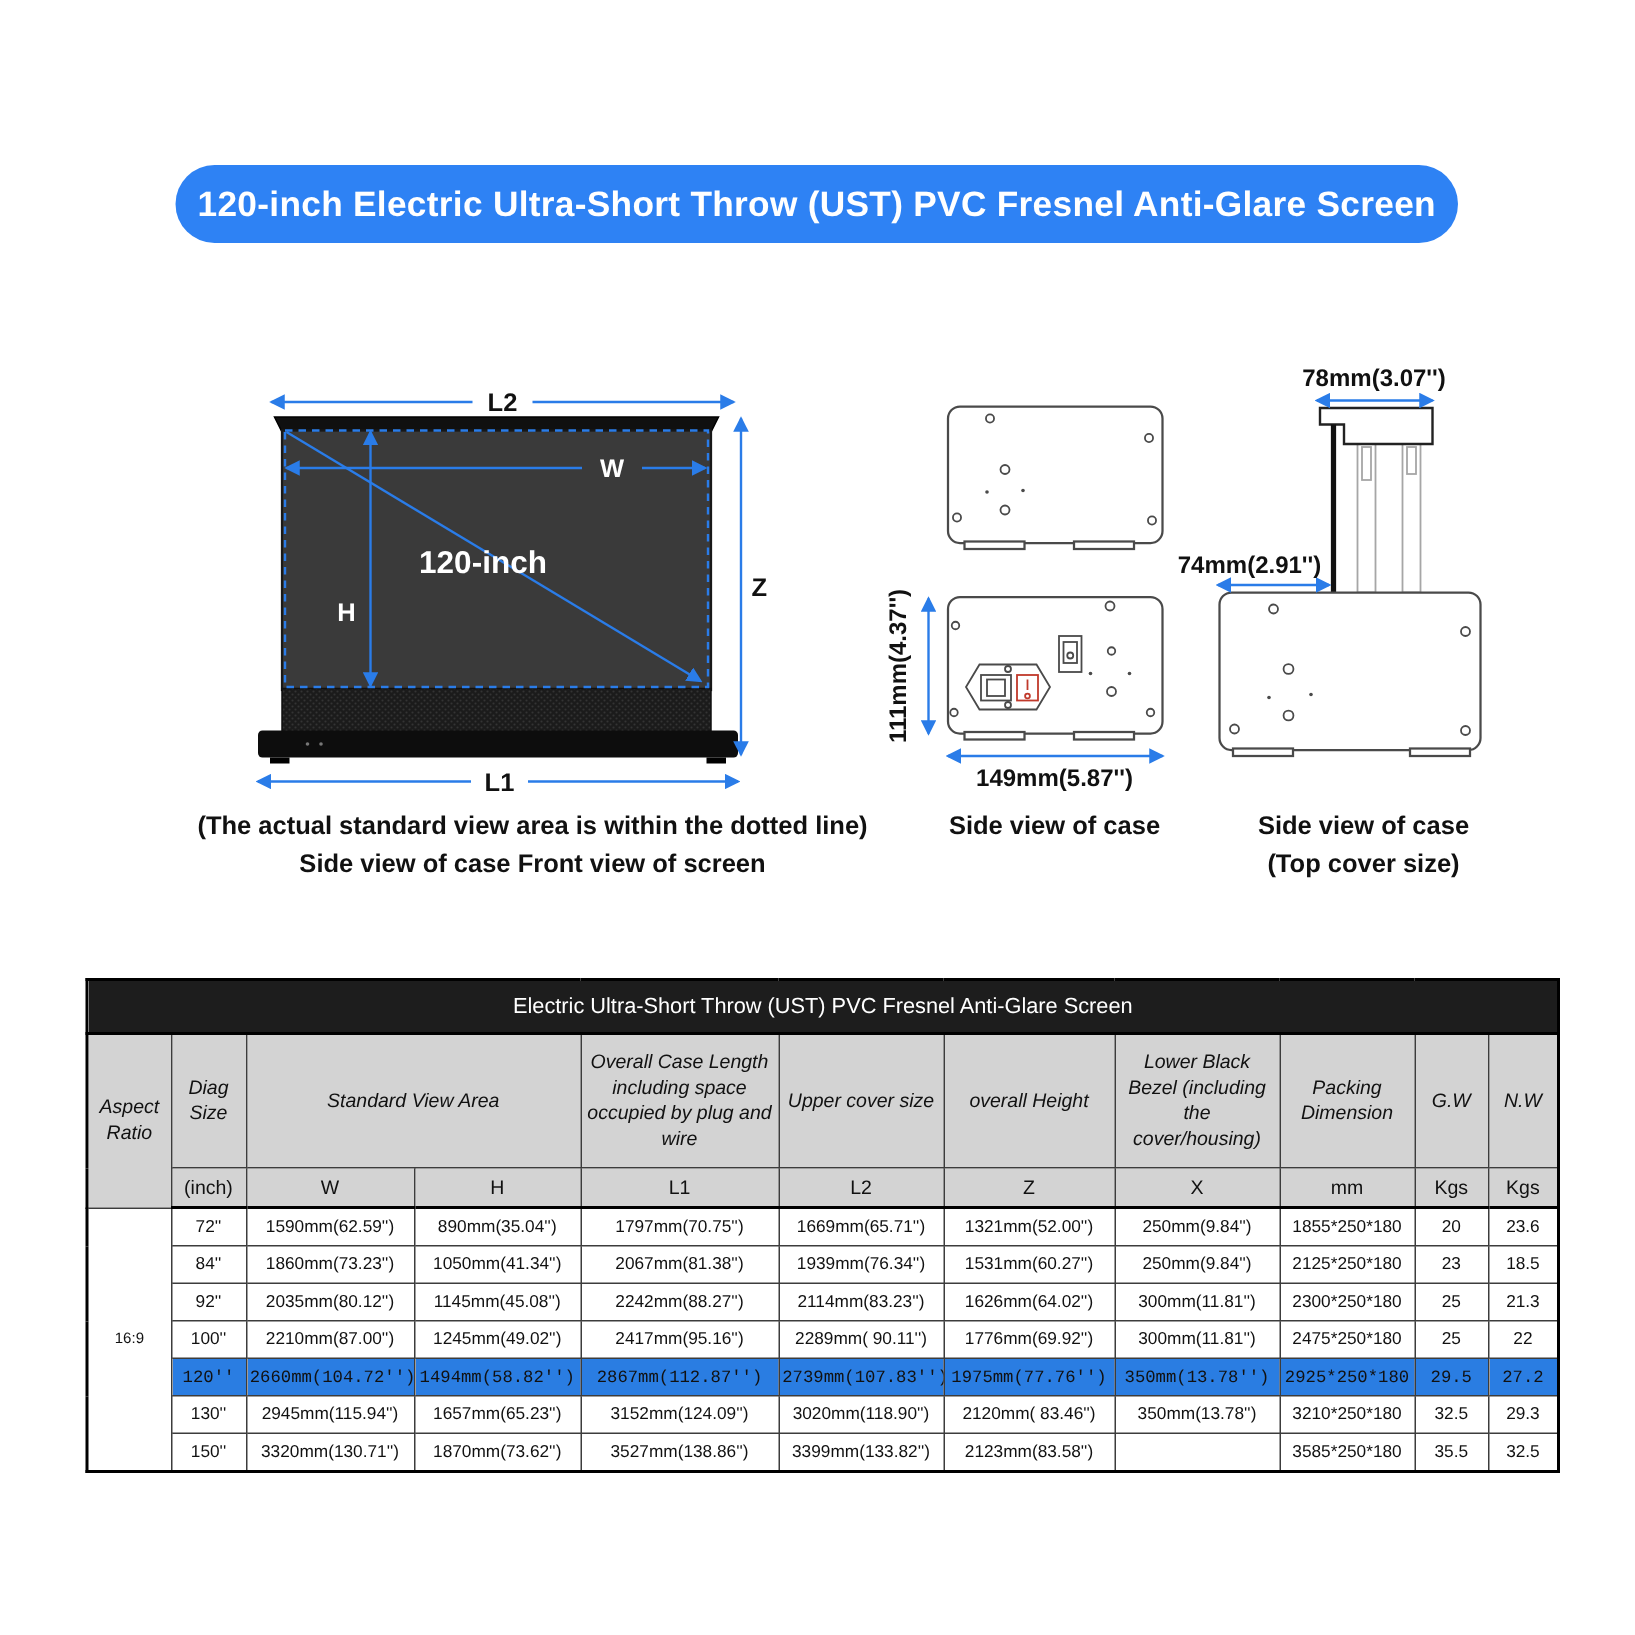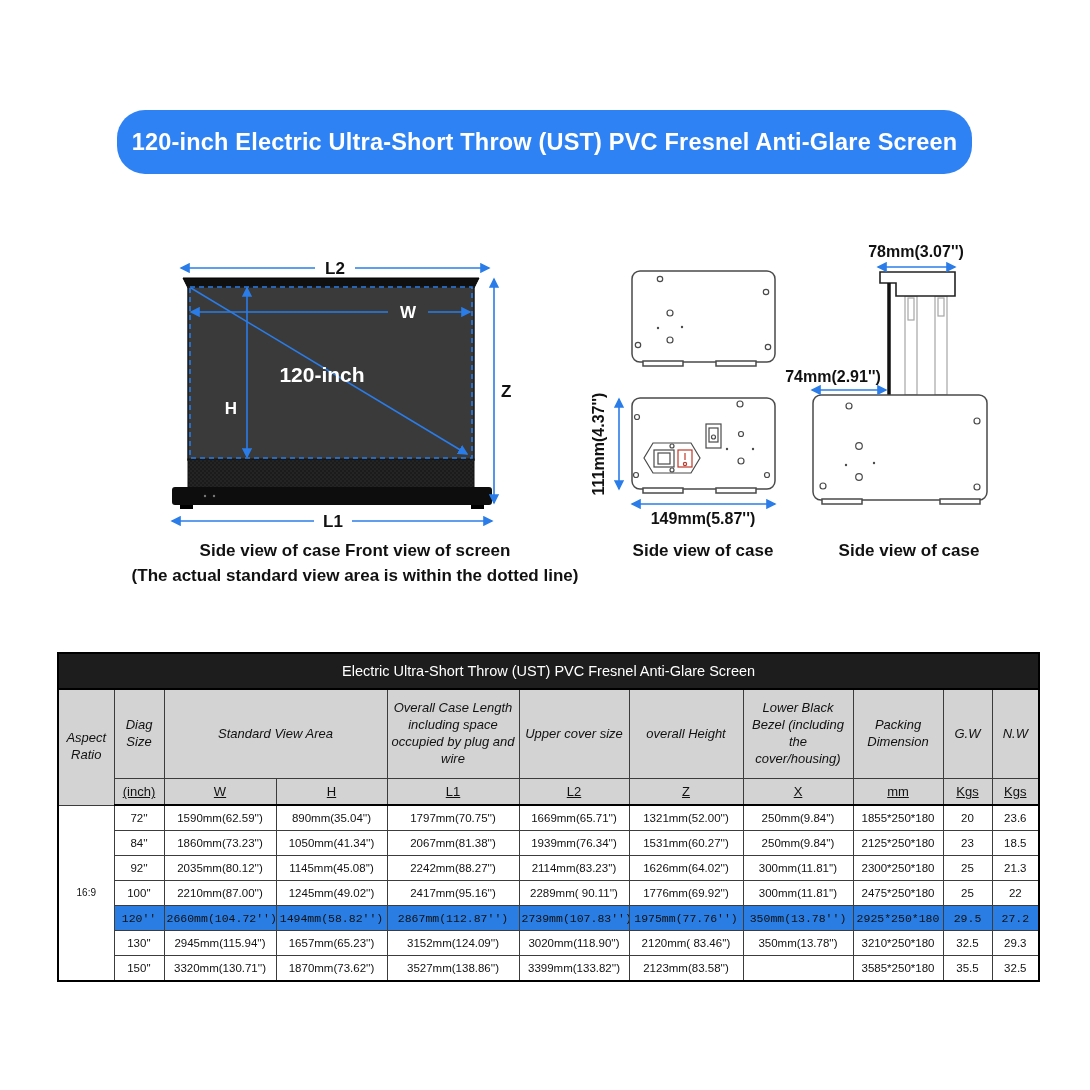--- a/index.html
+++ b/index.html
@@ -7,21 +7,21 @@
     --hl-blue:#2a7de2;
     --arrow-blue:#2a7ce8;
     --title-bar:#1d1d1d;
     --header-gray:#d3d3d3;
     --screen-dark:#3a3a3a;
   }
   html,body{margin:0;padding:0;background:#fff;}
   #stage{position:relative;width:1090px;height:1090px;background:#fff;overflow:hidden;
          font-family:"Liberation Sans",sans-serif;}
   
-  .banner{position:absolute;left:117px;top:110px;width:855px;height:64px;
+  .banner{position:absolute;left:117px;top:110px;width:855px;height:52px;
           background:var(--pill-blue);border-radius:28px;display:flex;
           align-items:center;justify-content:center;color:#fff;
           font-size:23.5px;font-weight:bold;letter-spacing:.2px;}
   
   .diagram-svg{position:absolute;left:0;top:230px;width:1090px;height:312px;}
   .dim{stroke:var(--arrow-blue);stroke-width:1.6;fill:none;}
   .dashline{stroke:var(--arrow-blue);stroke-width:1.6;fill:none;stroke-dasharray:5 4;}
   .mk{fill:var(--arrow-blue);}
   .outline{stroke:#4a4a4a;stroke-width:1.5;fill:#fff;}
   .thin{stroke:#4a4a4a;stroke-width:1.2;fill:none;}
@@ -42,21 +42,21 @@
   
   .spec-table{position:absolute;left:57px;top:652px;width:976px;border-collapse:collapse;
               table-layout:fixed;border:2px solid #000;font-size:11.5px;color:#111;}
   .spec-table td{border:1px solid #3c3c3c;text-align:center;vertical-align:middle;
                  padding:0 2px;overflow:hidden;}
   .spec-table tr.trow td{background:var(--title-bar);color:#fff;font-size:14.5px;
                          height:34px;border:2px solid #000;}
   .spec-table tr.h1 td{background:var(--header-gray);font-size:13px;line-height:1.3;
                        height:88px;font-weight:normal;font-style:italic;}
   .spec-table tr.h2 td{background:var(--header-gray);font-size:13px;height:25px;
-                       border-bottom:2.5px solid #000;text-decoration:underline;}
+                       border-bottom:2.5px solid #000;}
   .spec-table tr.drow td{height:24px;background:#fff;}
   .spec-table tr.drow.hl td{background:var(--hl-blue);font-family:Liberation Mono, monospace;}
   .spec-table td.ar-cell{background:#fff;font-size:10px;}
 </style>
 </head>
 <body>
 
 <div id="stage">
 
   <div class="banner">
@@ -185,28 +185,29 @@
 
       <line class="dim" x1="878" y1="267" x2="955" y2="267" marker-start="url(#arr)" marker-end="url(#arr)"></line>
       <text class="dimlbl" x="916" y="257" text-anchor="middle">78mm(3.07'')</text>
 
       <line class="dim" x1="812" y1="390" x2="886" y2="390" marker-start="url(#arr)" marker-end="url(#arr)"></line>
       <text class="dimlbl" x="833" y="382" text-anchor="middle">74mm(2.91'')</text>
     </g>
   </svg>
 
   <div class="caption cap-left">
+    <div>(The actual standard view area is within the dotted line)</div>
     <div>Side view of case Front view of screen</div>
-    <div>(The actual standard view area is within the dotted line)</div>
   </div>
   <div class="caption cap-mid">
     <div>Side view of case</div>
   </div>
   <div class="caption cap-right">
     <div>Side view of case</div>
+    <div>(Top cover size)</div>
   </div>
 
   <table class="spec-table">
     <colgroup>
       <col style="width:56px">
         <col style="width:50px">
         <col style="width:112px">
         <col style="width:111px">
       <col style="width:132px">
         <col style="width:110px">

